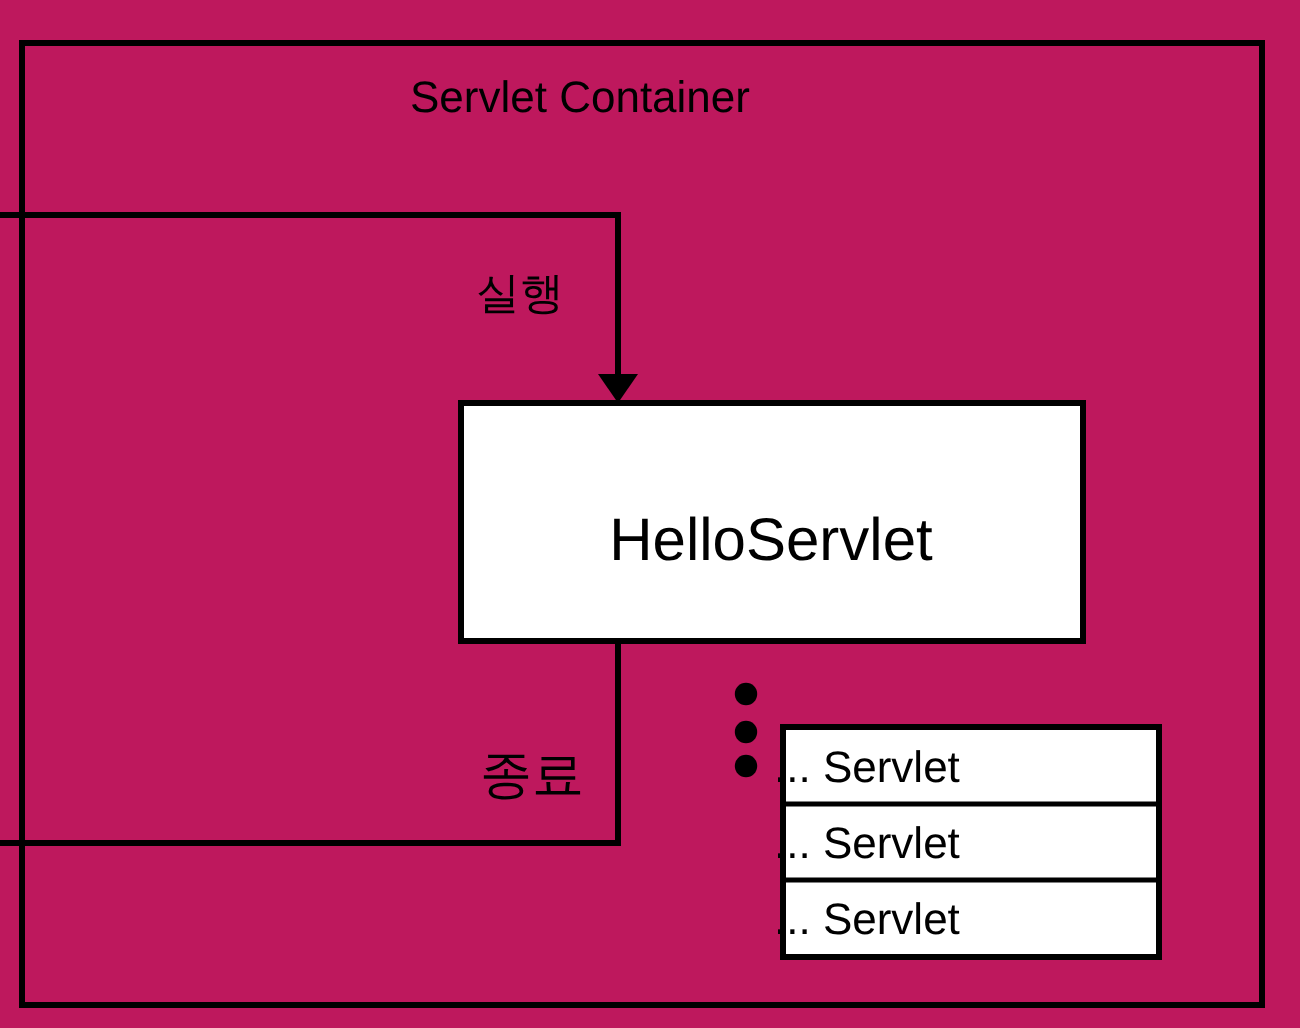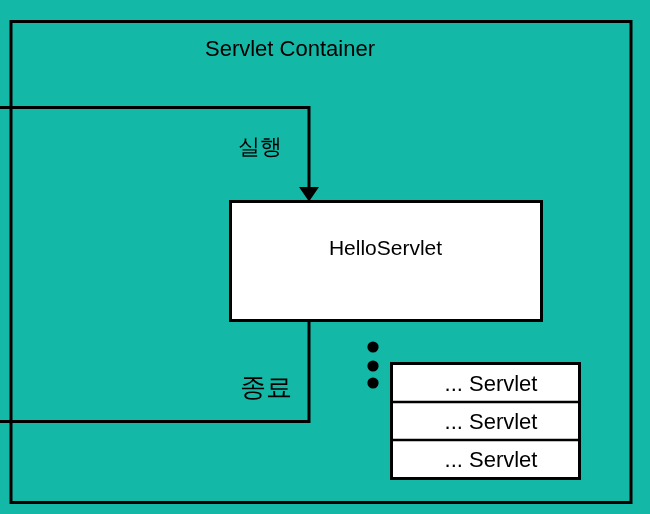--- a/index.html
+++ b/index.html
@@ -7,21 +7,21 @@
     padding: 0;
     background: #ffffff;
   }
   body {
     font-family: "Liberation Sans", "DejaVu Sans", sans-serif;
   }
   #stage {
     position: relative;
     width: 650px;
     height: 514px;
-    background: #14b8a6;
+    background: #be185d;
     overflow: hidden;
   }
   #stage svg {
     position: absolute;
     left: 0;
     top: 0;
     width: 650px;
     height: 514px;
   }
   .lbl {
@@ -51,31 +51,30 @@
     font-size: 22px;
   }
   #label-end {
     left: 240px;
     top: 374px;
     font-size: 26px;
   }
   
   #hello-servlet-label {
     left: 230px;
-    top: 237px;
+    top: 256px;
     width: 311px;
     text-align: center;
-    font-size: 21px;
+    font-size: 30px;
   }
   
   .servlet-row-label {
     position: absolute;
-    left: 397px;
+    left: 387px;
     width: 188px;
-    text-align: center;
     font-size: 22px;
     color: #000000;
     line-height: 1;
     white-space: nowrap;
   }
 </style>
 </head>
 <body>
 
 <div id="stage">

